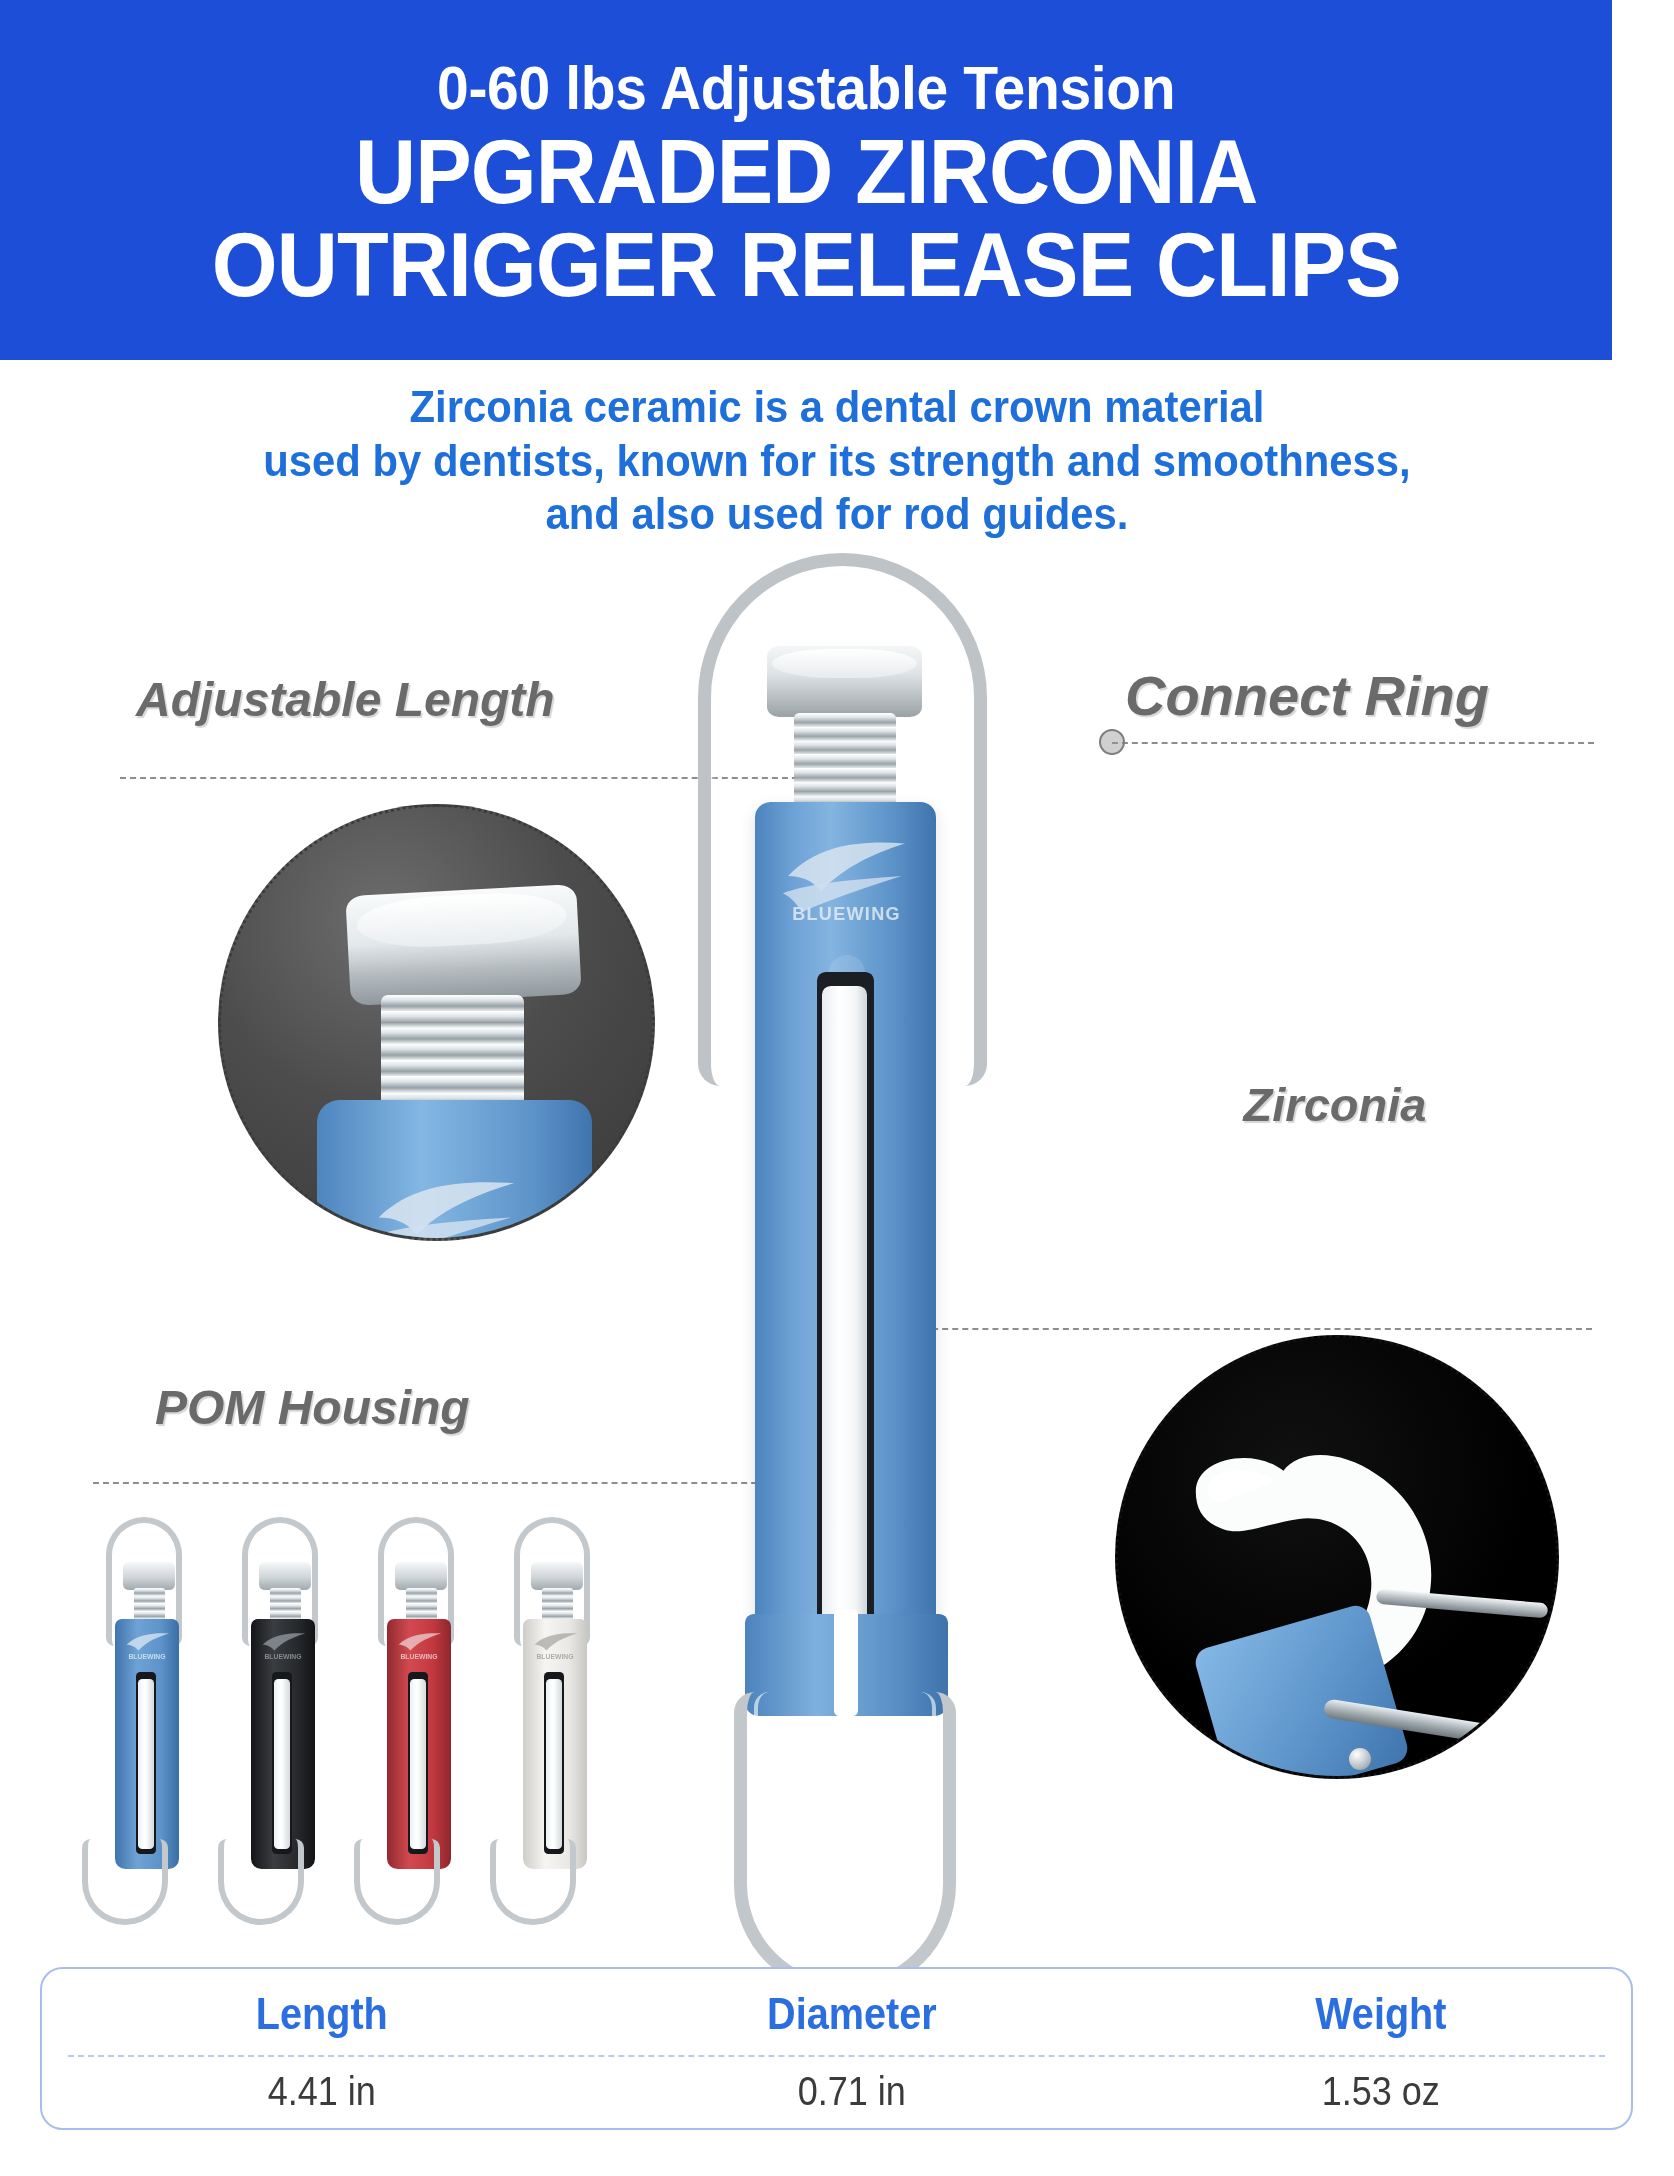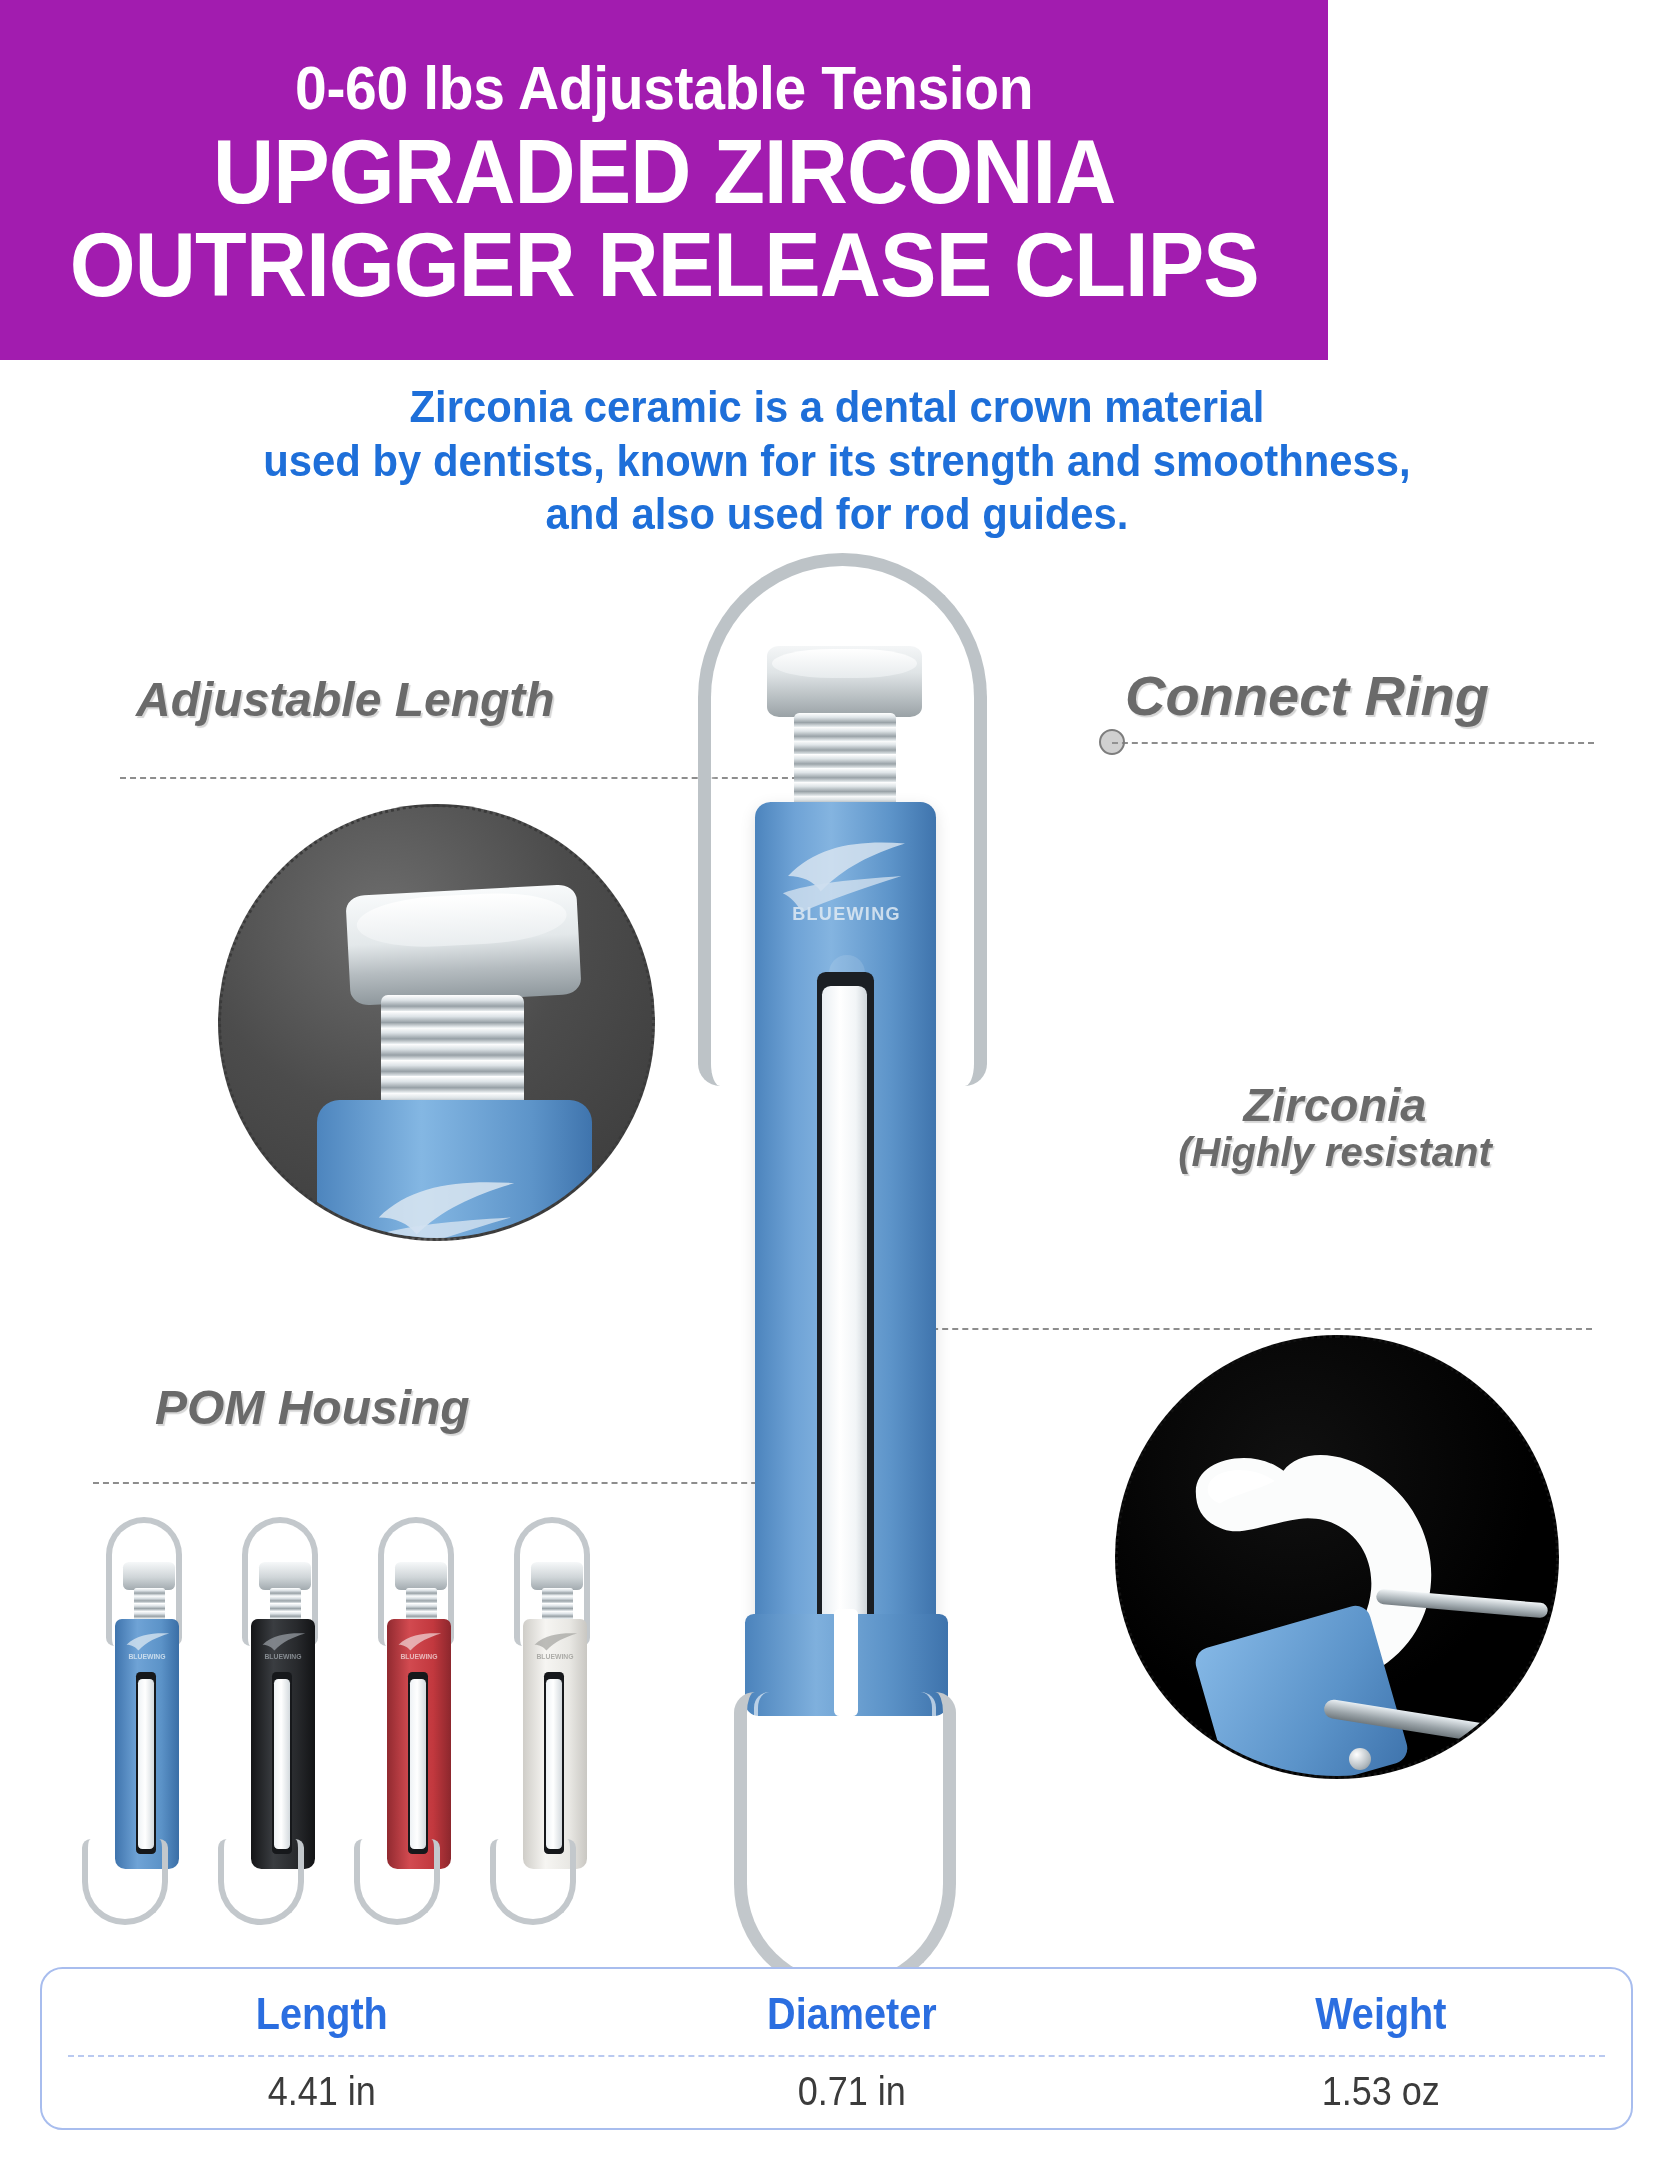--- a/index.html
+++ b/index.html
@@ -6,22 +6,22 @@
   html,body { width:1674px; height:2177px; }
   body {
     background:#ffffff;
     font-family:"Liberation Sans", sans-serif;
     position:relative;
     overflow:hidden;
   }
 
   
   .banner{
-    position:absolute; left:0; top:0; width:1328px; height:360px;
-    background:#a21caf;
+    position:absolute; left:0; top:0; width:1612px; height:360px;
+    background:#1d4ed8;
     display:flex; flex-direction:column; align-items:center; justify-content:center;
     padding-top:5.2px;
   }
   .banner-line1{
     color:#ffffff; font-size:62px; font-weight:bold;
     letter-spacing:-0.4px; line-height:1.02;
     transform:scaleX(.92); white-space:nowrap;
   }
   .banner-line2, .banner-line3{
     color:#ffffff; font-weight:bold; line-height:1.0;
@@ -295,21 +295,20 @@
 <div class="dot" id="dot-ring"></div>
 <div class="dot" id="dot-clip"></div>
 <div class="dot" id="dot-pom"></div>
 
 <div class="callout" id="lbl-screw">Adjustable Length</div>
 <div class="callout" id="lbl-ring">Connect Ring</div>
 <div class="callout" id="lbl-pom">POM Housing</div>
 
 <div id="lbl-clip">
   <div class="big">Zirconia</div>
-  <div class="small">(Highly resistant</div>
 </div>
 
 <div id="product-main">
   <div class="ring-top"></div>
   <div class="screw-head"></div>
   <div class="screw-thread"></div>
 
   <div class="body-main">
     <svg class="logo-wing" viewBox="0 0 164 96">
       <path d="M14 44 C48 8, 96 2, 150 6 C112 18, 78 34, 52 62 C44 50, 30 44, 14 44 Z" fill="#dfe9f2" opacity=".95"></path>

